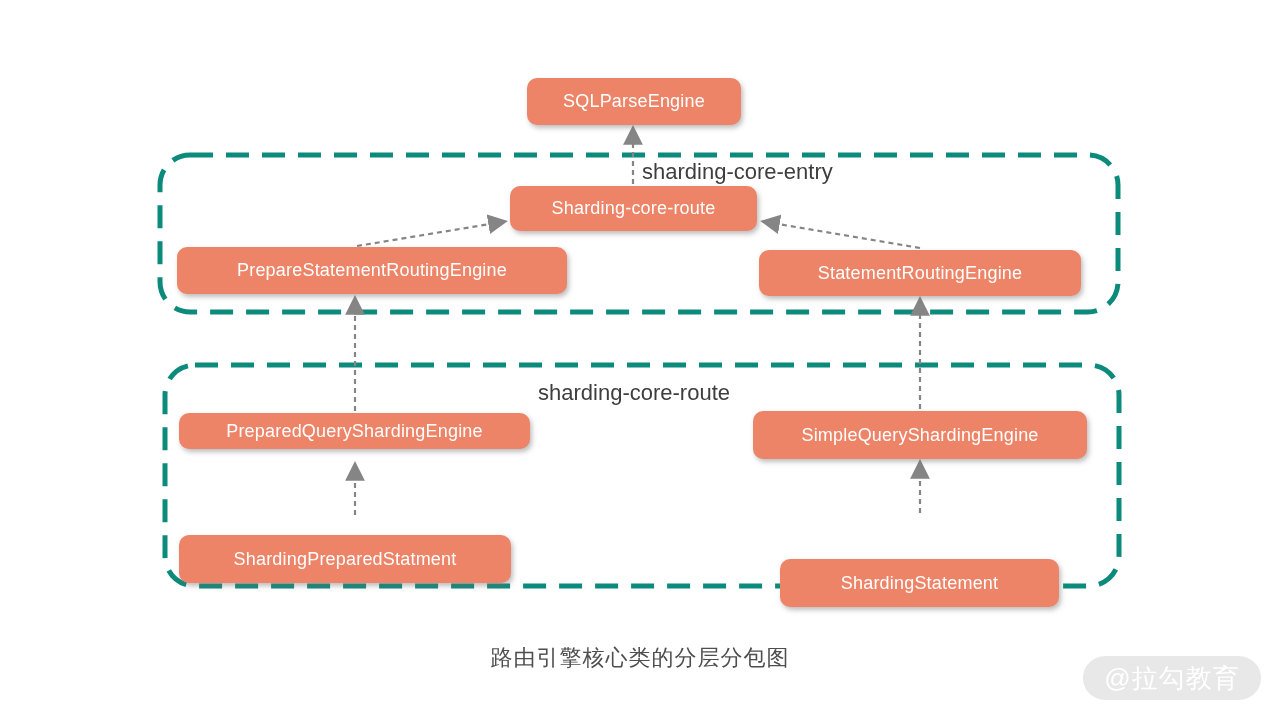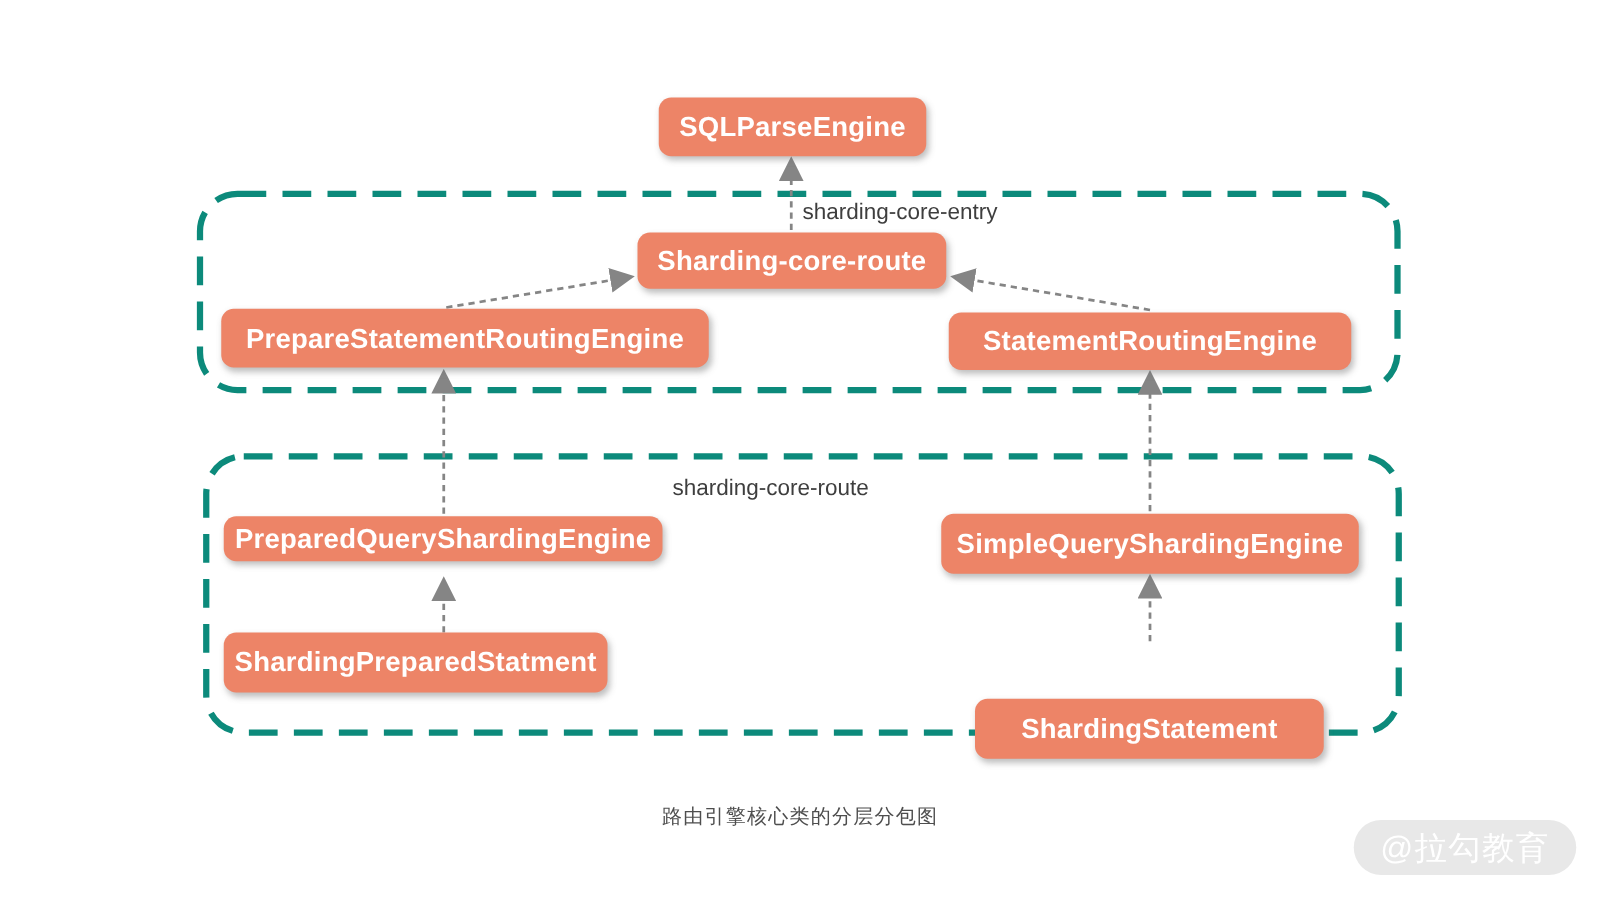--- a/index.html
+++ b/index.html
@@ -19,48 +19,48 @@
     position:relative; width:1280px; height:720px;
     background:var(--page_bg);
     font-family:"Liberation Sans", sans-serif;
   }
   .arrow-layer { position:absolute; left:0; top:0; width:1280px; height:720px; pointer-events:none; }
   .node {
     position:absolute;
     display:flex; align-items:center; justify-content:center;
     background:var(--node_fill);
     color:var(--node_text);
-    font-size:22px; font-weight:700; letter-spacing:0.2px;
+    font-size:18px; font-weight:400; letter-spacing:0.2px;
     white-space:nowrap;
     border-radius:10px;
     box-shadow:2px 3px 5px rgba(110,110,110,0.45);
     z-index:3;
   }
   #node-sql-parse-engine              { left:527px; top:78px;  width:214px; height:47px; }
   #node-sharding-core-route          { left:510px; top:186px; width:247px; height:45px; }
   #node-prepare-statement-routing    { left:177px; top:247px; width:390px; height:47px; }
   #node-statement-routing            { left:759px; top:250px; width:322px; height:46px; }
   #node-prepared-query-sharding      { left:179px; top:413px; width:351px; height:36px; }
   #node-simple-query-sharding        { left:753px; top:411px; width:334px; height:48px; }
-  #node-sharding-prepared-statment   { left:179px; top:506px; width:307px; height:48px; }
+  #node-sharding-prepared-statment   { left:179px; top:535px; width:332px; height:48px; }
   #node-sharding-statement           { left:780px; top:515px; width:279px; height:48px;margin-top:44px; }
   .container-label {
     position:absolute;
     color:var(--label_text);
-    font-size:18px; font-weight:400;
+    font-size:22px; font-weight:400;
     white-space:nowrap;
     z-index:2;
   }
   #label-sharding-core-entry { left:642px; top:159px; }
   #label-sharding-core-route { left:538px; top:380px; }
   .caption {
     position:absolute; left:0; top:643px; width:1280px;
     text-align:center;
     color:var(--caption_text);
-    font-size:16px; font-weight:500;
+    font-size:22px; font-weight:500;
     letter-spacing:1px;
     z-index:2;
   }
   .watermark {
     position:absolute; left:1083px; top:656px; width:178px; height:44px;
     background:var(--watermark_bg);
     border-radius:24px;
     display:flex; align-items:center; justify-content:center;
     color:var(--watermark_text);
     font-size:26px; font-weight:400;

